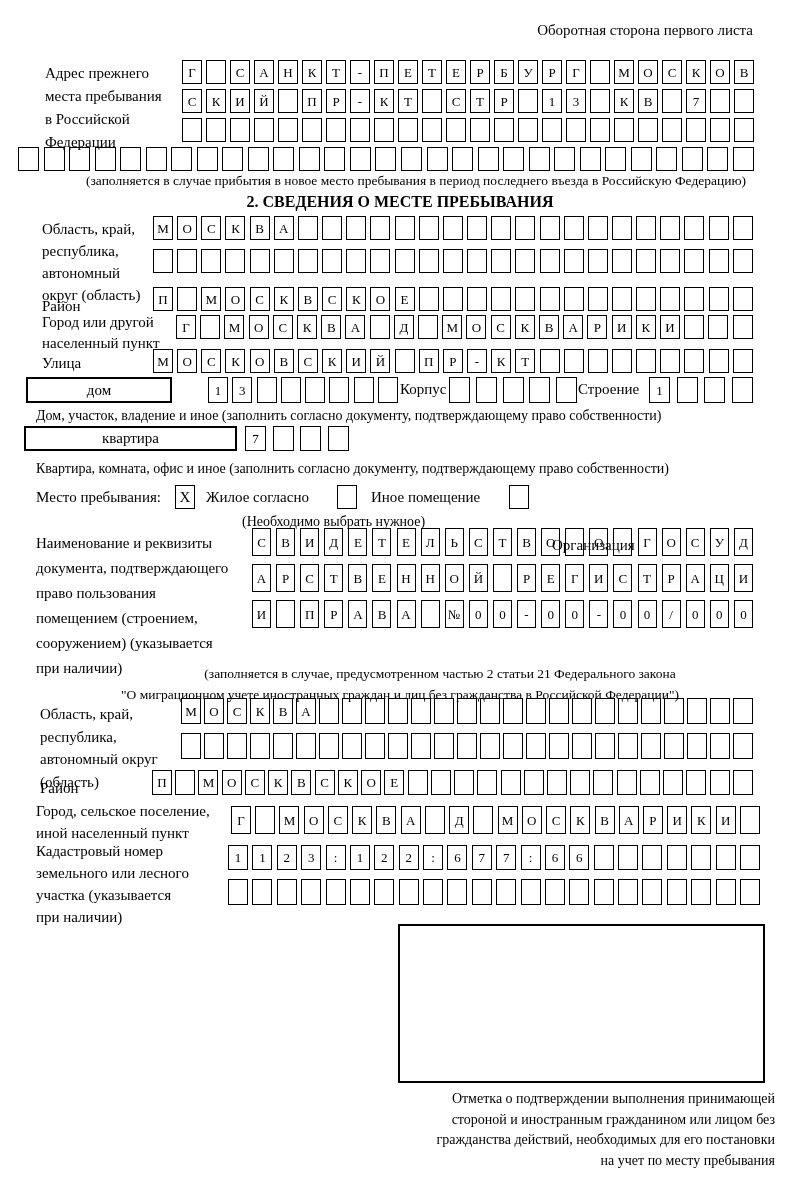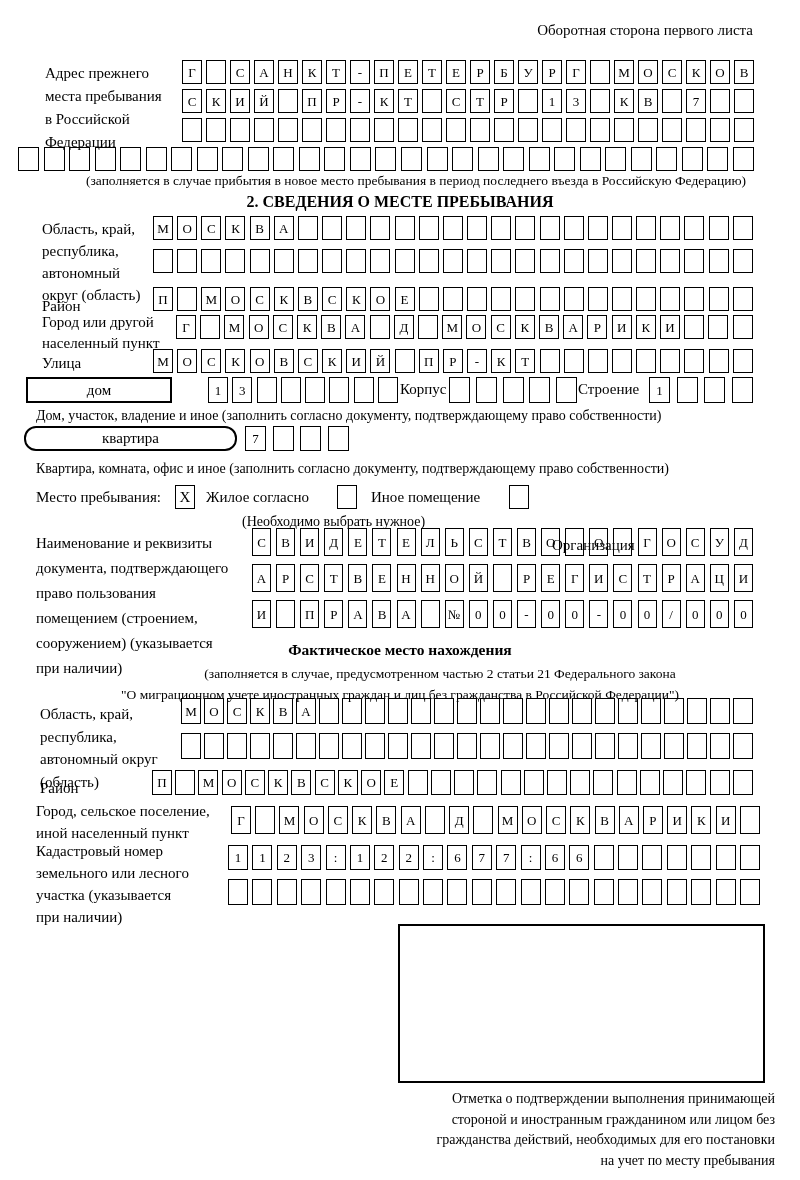--- a/index.html
+++ b/index.html
@@ -328,21 +328,21 @@
     </div>
   <div class="abs" style="left:578px; top:381px; font-size:15px;">Строение</div>
   <div class="abs cellrow" style="left:649px; top:377px; width:104px; --cw:21px; --ch:26px;">
       <div class="cell">1</div>
       <div class="cell"></div>
       <div class="cell"></div>
       <div class="cell"></div>
     </div>
   <div class="abs" style="left:36px; top:408px; font-size:14px;">Дом, участок, владение и иное (заполнить согласно документу, подтверждающему право собственности)</div>
 
-  <div class="abs labelbox" style="left:24px; top:426px; width:213px; height:25px;border-radius:12px;">квартира</div>
+  <div class="abs labelbox" style="left:24px; top:426px; width:213px; height:25px;">квартира</div>
   <div class="abs cellrow" style="left:245px; top:426px; width:104px; --cw:21px; --ch:25px;">
       <div class="cell">7</div>
       <div class="cell"></div>
       <div class="cell"></div>
       <div class="cell"></div>
     </div>
   <div class="abs" style="left:36px; top:461px; font-size:14px;">Квартира, комната, офис и иное (заполнить согласно документу, подтверждающему право собственности)</div>
 
   <div class="abs" style="left:36px; top:489px; font-size:15px;">Место пребывания:</div>
   <div class="abs checkbox" style="left:175px; top:485px;">X</div>
@@ -422,21 +422,20 @@
       <div class="cell">0</div>
       <div class="cell">-</div>
       <div class="cell">0</div>
       <div class="cell">0</div>
       <div class="cell">/</div>
       <div class="cell">0</div>
       <div class="cell">0</div>
       <div class="cell">0</div>
     </div>
 
-  <div class="abs ttl" style="top:641px; font-size:15.5px;">Фактическое место нахождения</div>
   <div class="abs note" style="left:0; top:666px; width:800px; text-align:center;margin-left:40px;">(заполняется в случае, предусмотренном частью 2 статьи 21 Федерального закона</div>
   <div class="abs note" style="left:0; top:687px; width:800px; text-align:center;">"О миграционном учете иностранных граждан и лиц без гражданства в Российской Федерации")</div>
 
   <div class="abs lbl" style="left:40px; top:703px; width:150px; line-height:22.5px;">Область, край,
 республика,
 автономный округ
 (область)</div>
   <div class="abs cellrow" style="left:181px; top:698px; width:572px; --cw:20px; --ch:26px;">
       <div class="cell">М</div>
       <div class="cell">О</div>

